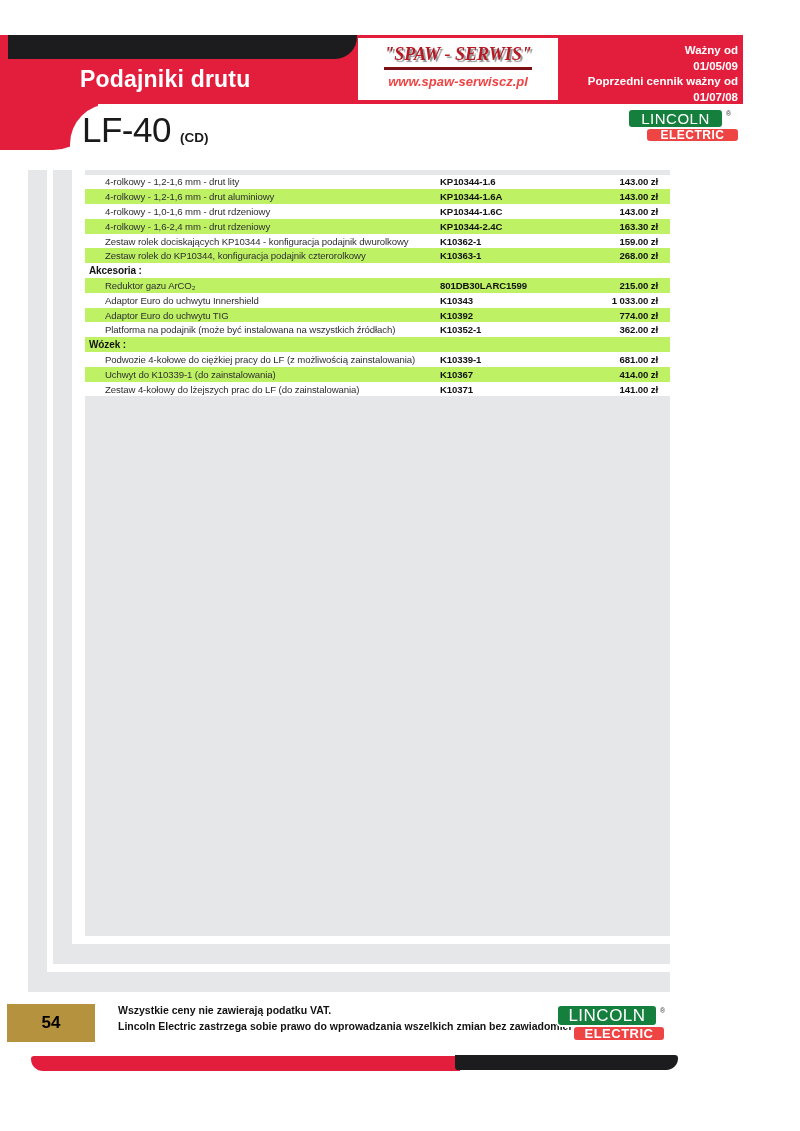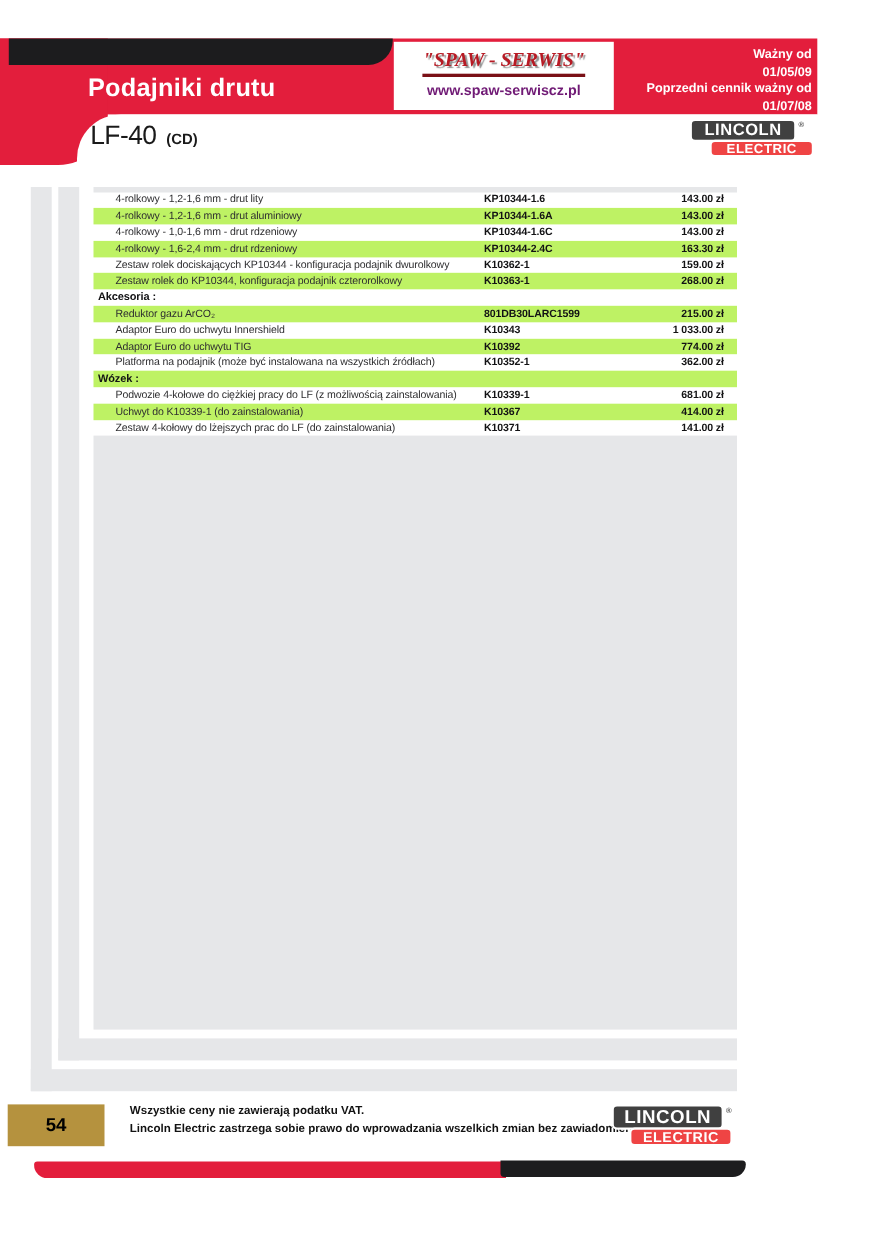--- a/index.html
+++ b/index.html
@@ -7,37 +7,37 @@
     position:relative;width:800px;height:1131px;background:#ffffff;overflow:hidden;
     font-family:"Liberation Sans","DejaVu Sans",sans-serif;
   }
   
   .red-band{position:absolute;left:0;top:35px;width:743px;height:69px;background:#e31e3c;}
   .red-col{position:absolute;left:0;top:35px;width:98px;height:115px;background:#e31e3c;border-bottom-right-radius:45px;}
   .white-tab{position:absolute;left:70px;top:104px;width:673px;height:62px;background:#ffffff;border-top-left-radius:40px;}
   .black-bar{position:absolute;left:8px;top:35px;width:349px;height:24px;background:#1c1c1e;border-radius:0 0 22px 0;}
   .category-title{position:absolute;left:80px;top:66px;color:#ffffff;font-size:23px;font-weight:700;letter-spacing:.2px;}
   .product{position:absolute;left:82px;top:110px;display:flex;align-items:baseline;color:#1a1a1a;}
-  .product .name{font-size:24px;font-weight:400;letter-spacing:-.5px;}
+  .product .name{font-size:35px;font-weight:400;letter-spacing:-.5px;}
   .product .suffix{font-size:13.5px;font-weight:700;margin-left:9px;text-align:right;}
   
   .dealer-box{position:absolute;left:358px;top:38px;width:200px;height:62px;background:#ffffff;text-align:center;}
   .dealer-name{
     margin-top:7px;font-family:"Liberation Serif","DejaVu Serif",serif;
     font-size:18px;font-weight:700;font-style:italic;color:#b71a24;
     text-shadow:2px 2px 1px rgba(110,110,110,.75);
     display:inline-block;padding-bottom:2px;border-bottom:3px solid #7a1016;line-height:1.1;
   }
-  .dealer-url{margin-top:4px;font-size:13px;font-weight:700;color:#701a75;}
+  .dealer-url{margin-top:4px;font-size:13px;font-weight:700;font-style:italic;color:#ef4444;}
   
   .validity{position:absolute;right:62px;top:43px;width:230px;text-align:right;color:#ffffff;font-size:11.5px;font-weight:700;line-height:15.5px;}
   
   .lincoln{position:absolute;}
-  .lincoln .ln-black{position:absolute;background:#404040;border:2px solid #ffffff;border-radius:5px;
-    color:#fff;font-weight:700;display:flex;align-items:center;justify-content:center;letter-spacing:.5px;}
+  .lincoln .ln-black{position:absolute;background:#15803d;border:2px solid #ffffff;border-radius:5px;
+    color:#fff;font-weight:400;display:flex;align-items:center;justify-content:center;letter-spacing:.5px;}
   .lincoln .ln-red{position:absolute;background:#ef4444;border:2px solid #ffffff;border-radius:5px;
     color:#fff;font-weight:700;display:flex;align-items:center;justify-content:center;letter-spacing:.5px;}
   .lincoln .reg{position:absolute;font-size:7px;color:#333;}
   
   .lincoln-top{left:627px;top:108px;width:116px;height:40px;}
   .lincoln-top .ln-black{left:0;top:0;width:93px;height:17px;font-size:15px;}
   .lincoln-top .ln-red{left:18px;top:19px;width:91px;height:12px;font-size:12px;}
   .lincoln-top .reg{left:99px;top:2px;}
   
   .lincoln-bottom{left:556px;top:1004px;width:112px;height:42px;}

